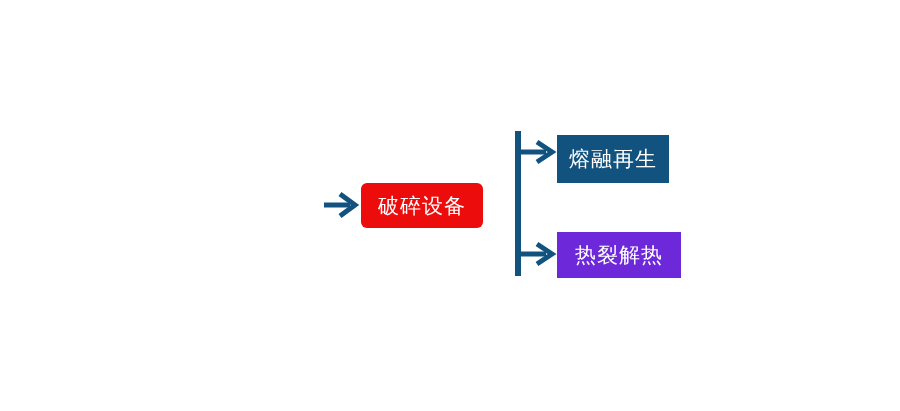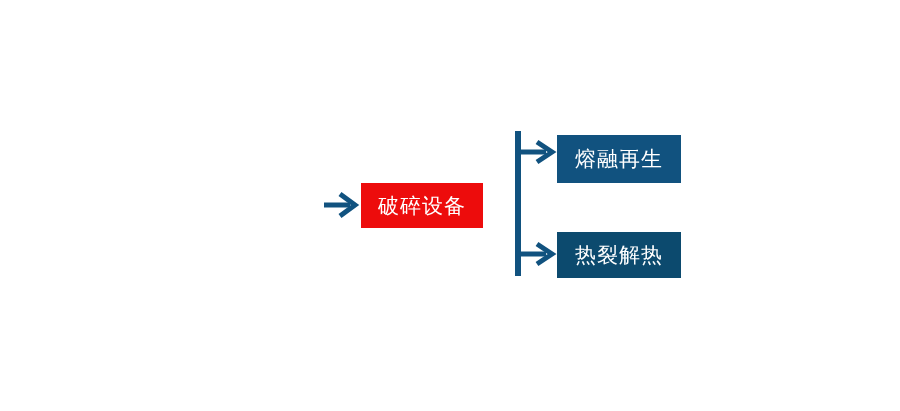--- a/index.html
+++ b/index.html
@@ -44,37 +44,38 @@
   }
 
   
   .node--process {
     left: 361px;
     top: 183px;
     width: 122px;
     height: 45px;
     background: #ed0c0c;
     font-size: 21px;
+    border-radius: 6px;
   }
 
   
   .node--output-top {
     left: 557px;
     top: 135px;
-    width: 124px;
+    width: 112px;
     height: 48px;
     background: #11527f;
     font-size: 21px;
   }
   .node--output-bottom {
     left: 557px;
     top: 232px;
     width: 124px;
     height: 46px;
-    background: #0c4a6e;
+    background: #6d28d9;
     font-size: 21px;
   }
 
   
   .connector {
     position: absolute;
     pointer-events: none;
   }
   .connector--main-arrow {
     left: 322px;

